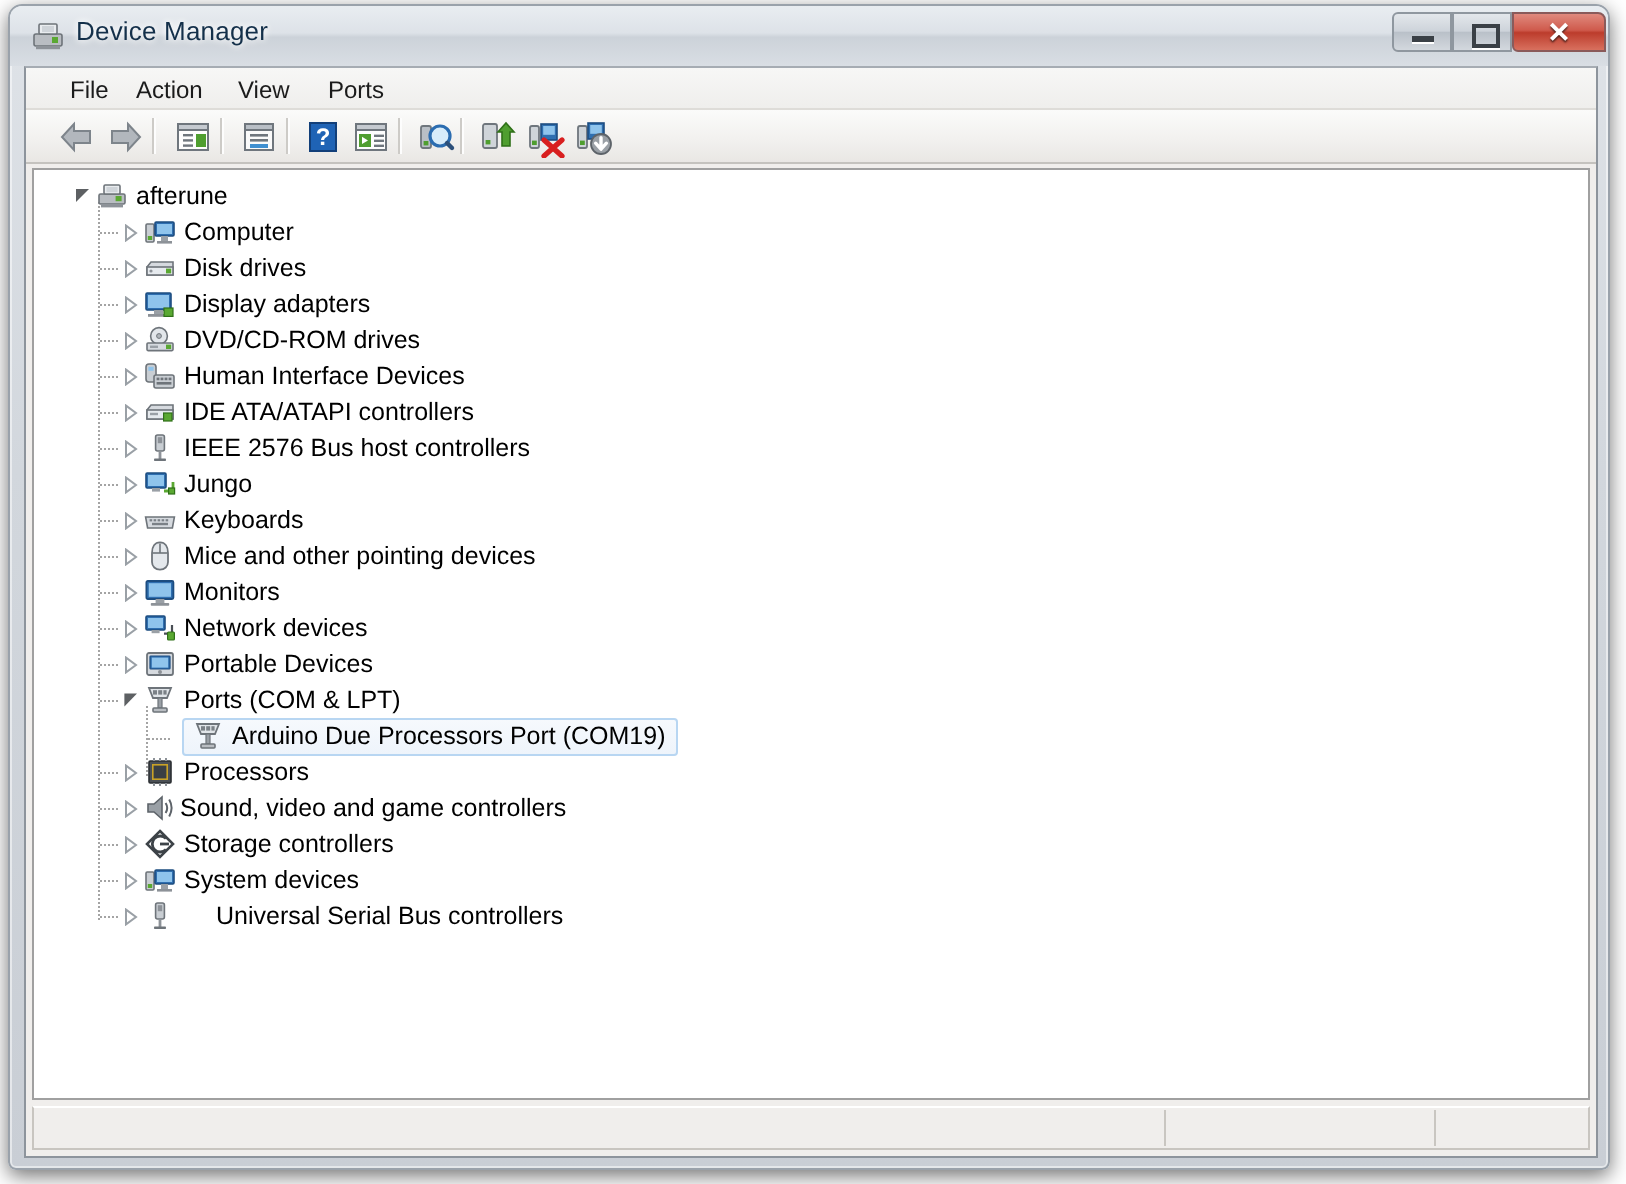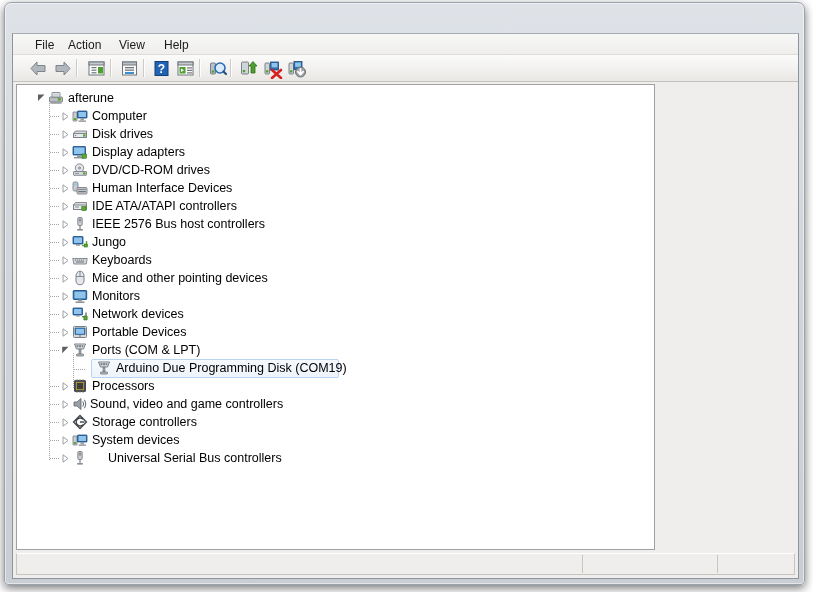--- a/index.html
+++ b/index.html
@@ -155,21 +155,21 @@
     top: 4px;
     width: 1px; height: 18px;
     background: #cdcbc7;
     border-right: 1px solid #fdfdfd;
   }
 
   
   #treepane {
     position: absolute;
     left: 3px; top: 50px;
-    width: 639px;
+    width: 779px;
     height: 466px;
     background: #ffffff;
     border: 1px solid #a0a0a0;
     box-sizing: border-box;
     overflow: hidden;
   }
 
   .trow {
     position: absolute;
     left: 0;
@@ -240,28 +240,48 @@
     top: 3px;
     font-size: 11px;
     color: #2b2b2b;
   }
 </style>
 </head>
 <body>
 
 <div id="window">
 
+  <div id="titlebar">
+    <svg id="title-icon" viewBox="0 0 18 16">
+      <rect x="2" y="7" width="14" height="6" rx="1" fill="#b9bdc2" stroke="#6e747a" stroke-width="0.8"></rect>
+      <rect x="4.5" y="2" width="9" height="5" rx="0.6" fill="#e9ecef" stroke="#6e747a" stroke-width="0.8"></rect>
+      <rect x="6" y="3" width="6" height="3" fill="#cfd4d9"></rect>
+      <rect x="11" y="8.5" width="3" height="3" fill="#5aa832"></rect>
+      <rect x="3" y="13" width="12" height="1.6" fill="#8d9298"></rect>
+    </svg>
+    <div id="title-text">Device Manager</div>
+
+    <div class="winbtn" id="btn-min">
+      <div class="glyph-min"></div>
+    </div>
+    <div class="winbtn" id="btn-max">
+      <div class="glyph-max"></div>
+    </div>
+    <div class="winbtn" id="btn-close">
+      <div class="glyph-close">✕</div>
+    </div>
+  </div>
 
   <div id="client">
 
     <div id="menubar">
       <div class="menu-item" style="left:17px">File</div>
       <div class="menu-item" style="left:50px">Action</div>
       <div class="menu-item" style="left:101px">View</div>
-      <div class="menu-item" style="left:146px">Help</div>
+      <div class="menu-item" style="left:146px">Ports</div>
     </div>
 
     <div id="toolbar">
 
       <div class="tbtn" style="left:14px">
         <svg viewBox="0 0 21 21" width="21" height="21">
           <path d="M9 4 L3 10.5 L9 17 L9 13.5 L17 13.5 L17 7.5 L9 7.5 Z" fill="#b2b7bd" stroke="#7d848b" stroke-width="1"></path>
         </svg>
       </div>
 
@@ -595,21 +615,21 @@
       <div class="trow" style="top:274px;">
         <div class="thline" style="left:57px; top:10px; width:11px;"></div>
         <svg class="ticon" style="left:79px" viewBox="0 0 16 16">
           <path d="M2.5 2 L13.5 2 L11.5 7 L4.5 7 Z" fill="#e1e5e9" stroke="#6e747a" stroke-width="0.9"></path>
           <rect x="4.5" y="3.1" width="2" height="2.2" fill="#7b8187"></rect>
           <rect x="7.1" y="3.1" width="2" height="2.2" fill="#7b8187"></rect>
           <rect x="9.7" y="3.1" width="1.6" height="2.2" fill="#7b8187"></rect>
           <rect x="7" y="7" width="2" height="5" fill="#9aa0a6" stroke="#6e747a" stroke-width="0.6"></rect>
           <rect x="4.5" y="12" width="7" height="2" rx="0.5" fill="#b9bdc2" stroke="#6e747a" stroke-width="0.8"></rect>
         </svg>
-        <div class="tlabel" style="left:99px">Arduino Due Programming Disk (COM19)</div>
+        <div class="tlabel" style="left:99px">Arduino Due Processors Port (COM19)</div>
       </div>
 
       <div class="trow" style="top:292px;">
         <div class="thline" style="left:33px; top:9px; width:10px;"></div>
         <svg class="tarrow" style="left:44px" viewBox="0 0 9 9">
           <path d="M2 0.8 L7 4.5 L2 8.2 Z" fill="none" stroke="#9aa0a6" stroke-width="1"></path>
         </svg>
         <svg class="ticon" style="left:55px" viewBox="0 0 16 16">
           <rect x="2.5" y="2.5" width="11" height="11" rx="0.6" fill="#4a4f55" stroke="#2b2f33" stroke-width="0.8"></rect>
           <rect x="4" y="4" width="8" height="8" fill="#c9a227"></rect>

